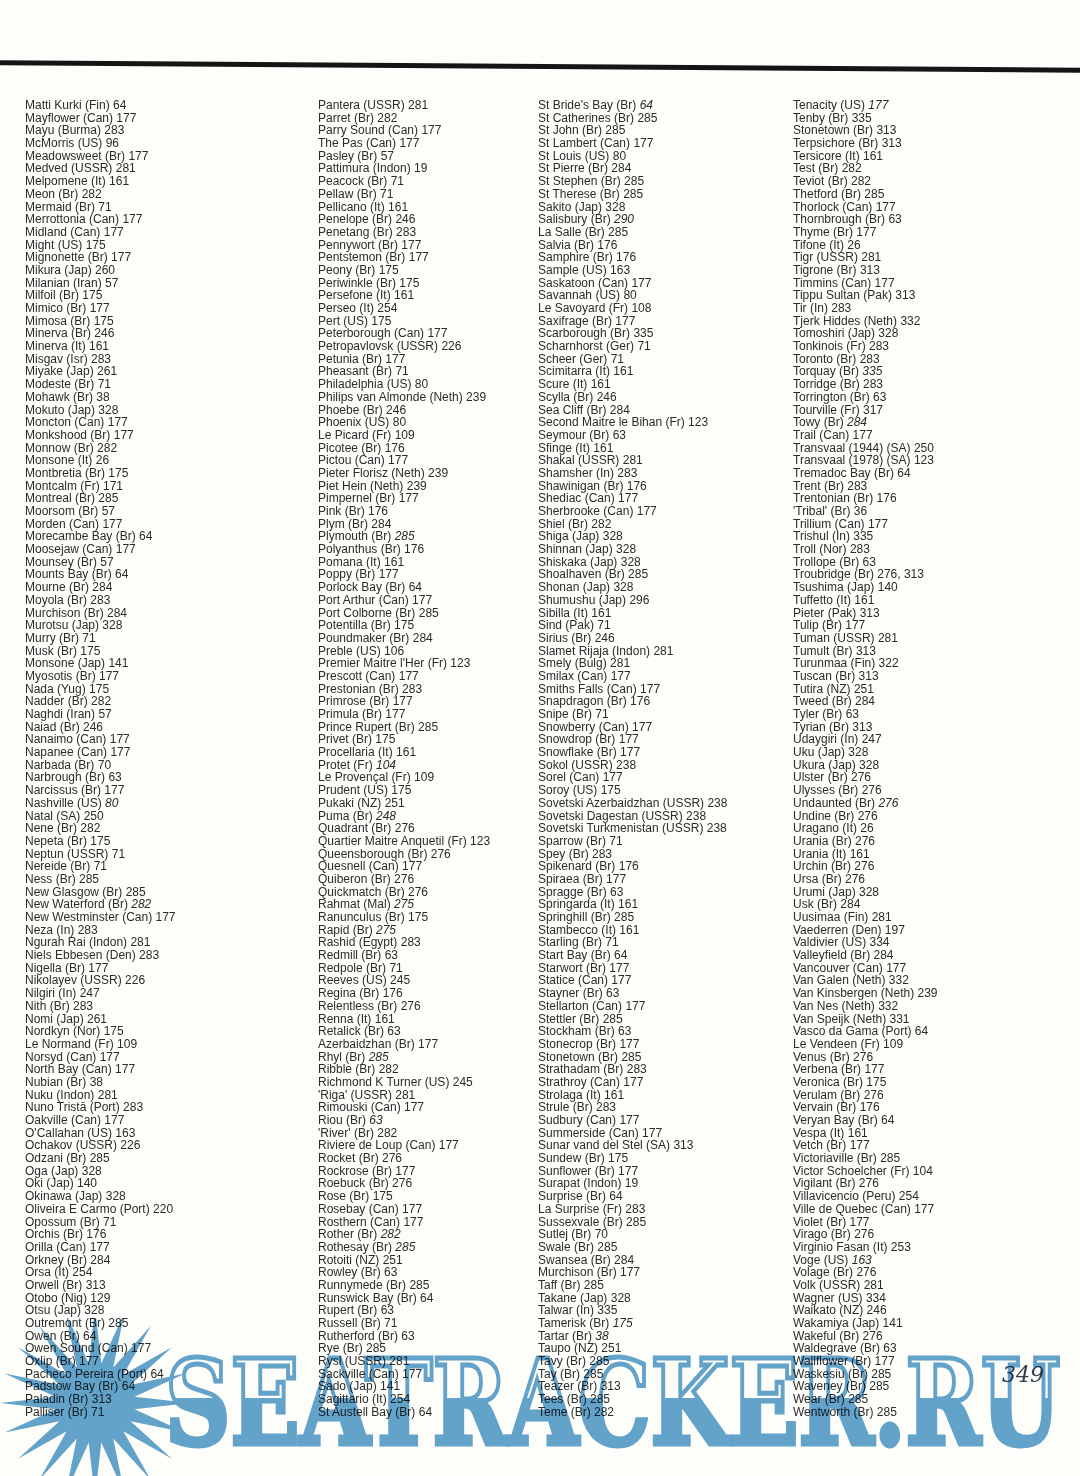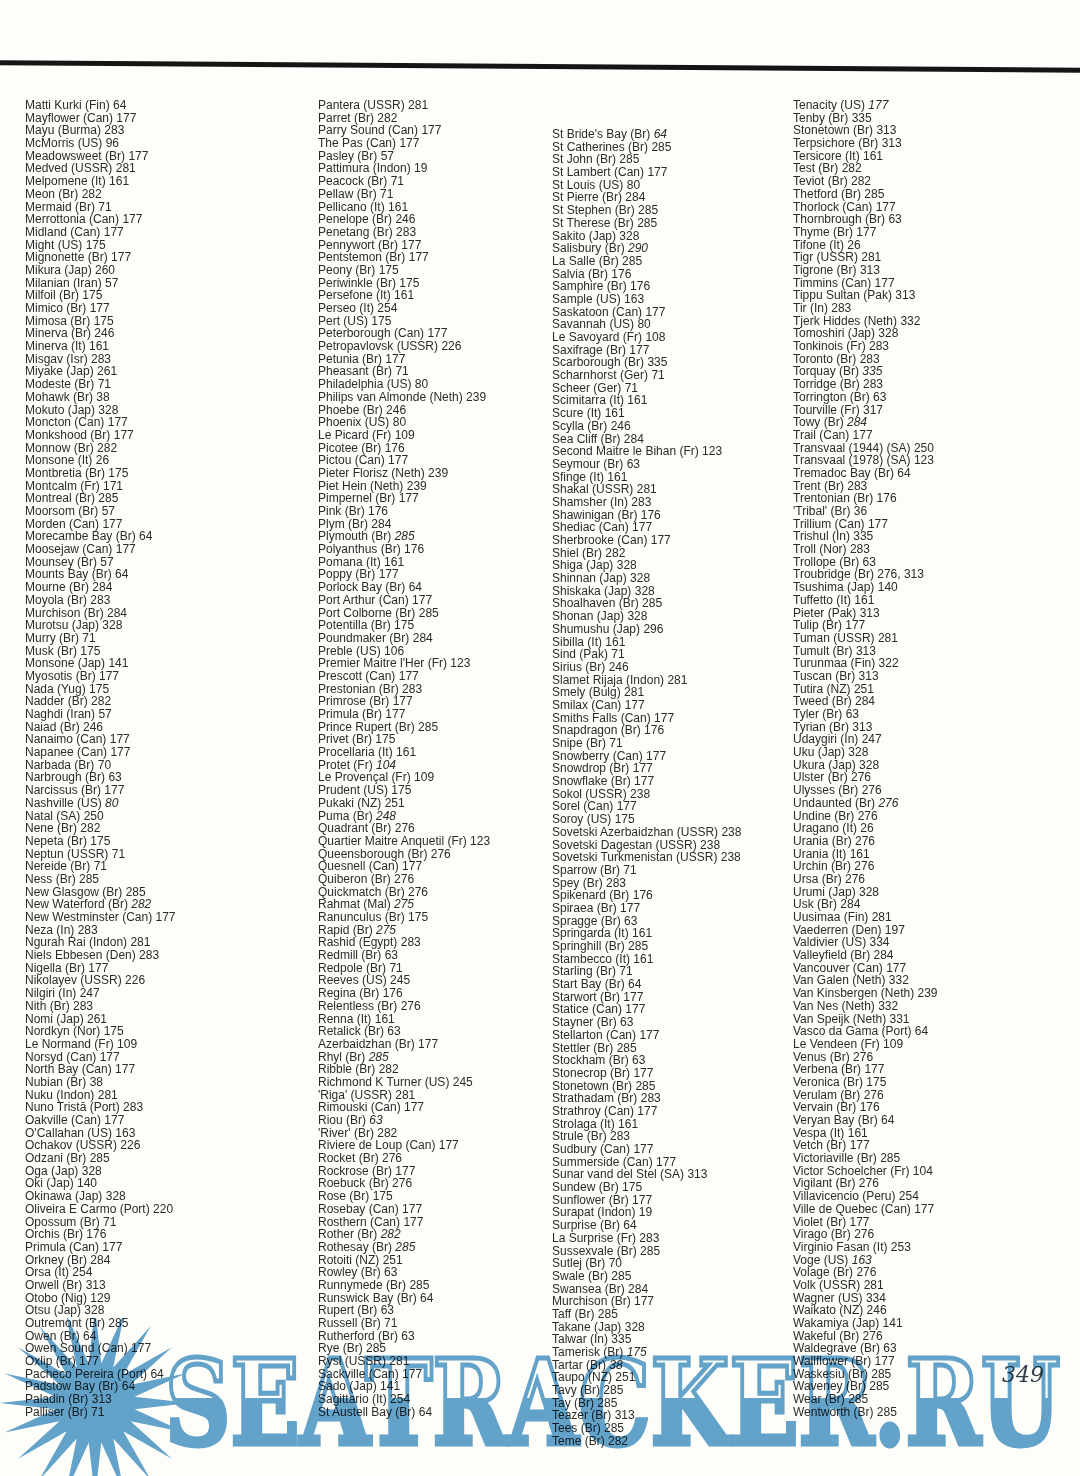--- a/index.html
+++ b/index.html
@@ -13,21 +13,21 @@
   .top-rule {
     position:absolute; top:64px; left:-8px;
     width:1096px; height:5px;
     background:#151515;
     transform:rotate(0.4deg);
   }
   .columns { position:absolute; top:99px; left:0; width:1016px; height:1330px; }
   .col { position:absolute; top:0; width:256px; }
   .col:nth-child(1){ left:25px; }
   .col:nth-child(2){ left:281px;margin-left:37px; }
-  .col:nth-child(3){ left:552px;margin-top:29px; }
+  .col:nth-child(3){ left:538px; }
   .col:nth-child(4){ left:793px; }
   .entry {
     font-size:12px; line-height:12.69px;
     color:#2b2b2b; white-space:nowrap;
   }
   .ital { font-style:italic; }
   .page-num {
     position:absolute; left:1002px; top:1362px;
     font-family:"DejaVu Serif", serif;
     font-style:italic;
@@ -131,21 +131,21 @@
       <div class="entry"><span>Oakville (Can) </span><span>177</span></div>
       <div class="entry"><span>O'Callahan (US) </span><span>163</span></div>
       <div class="entry"><span>Ochakov (USSR) </span><span>226</span></div>
       <div class="entry"><span>Odzani (Br) </span><span>285</span></div>
       <div class="entry"><span>Oga (Jap) </span><span>328</span></div>
       <div class="entry"><span>Oki (Jap) </span><span>140</span></div>
       <div class="entry"><span>Okinawa (Jap) </span><span>328</span></div>
       <div class="entry"><span>Oliveira E Carmo (Port) </span><span>220</span></div>
       <div class="entry"><span>Opossum (Br) </span><span>71</span></div>
       <div class="entry"><span>Orchis (Br) </span><span>176</span></div>
-      <div class="entry"><span>Primula (Can) </span><span>177</span></div>
+      <div class="entry"><span>Orilla (Can) </span><span>177</span></div>
       <div class="entry"><span>Orkney (Br) </span><span>284</span></div>
       <div class="entry"><span>Orsa (It) </span><span>254</span></div>
       <div class="entry"><span>Orwell (Br) </span><span>313</span></div>
       <div class="entry"><span>Otobo (Nig) </span><span>129</span></div>
       <div class="entry"><span>Otsu (Jap) </span><span>328</span></div>
       <div class="entry"><span>Outremont (Br) </span><span>285</span></div>
       <div class="entry"><span>Owen (Br) </span><span>64</span></div>
       <div class="entry"><span>Owen Sound (Can) </span><span>177</span></div>
       <div class="entry"><span>Oxlip (Br) </span><span>177</span></div>
       <div class="entry"><span>Pacheco Pereira (Port) </span><span>64</span></div>

